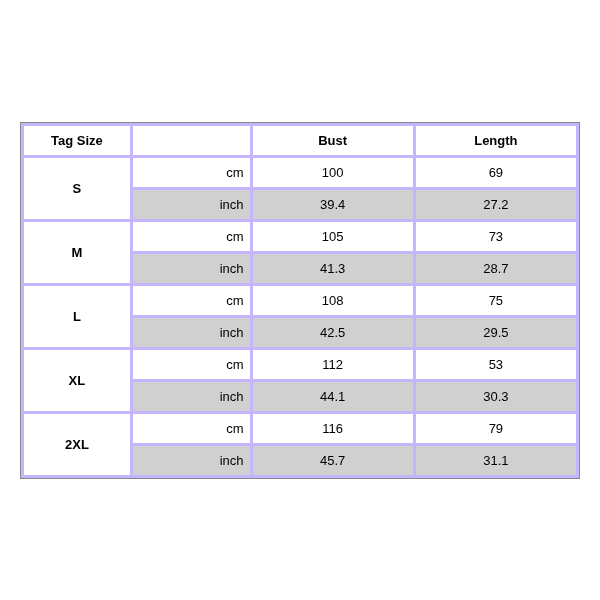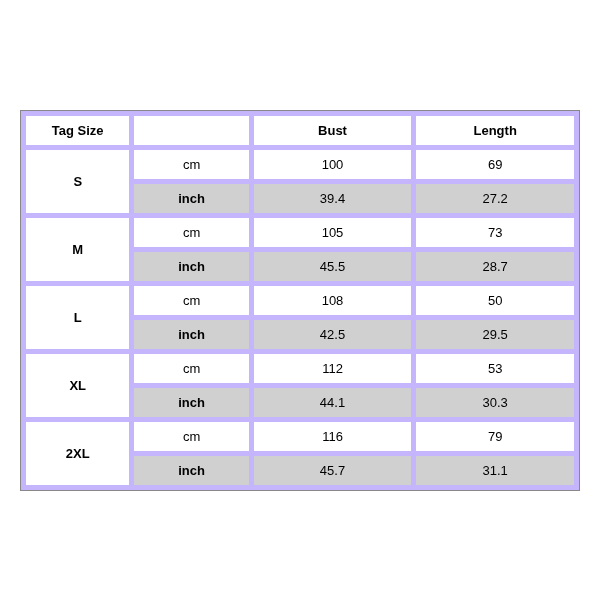--- a/index.html
+++ b/index.html
@@ -31,43 +31,44 @@
       font-size: 14px;
       border-bottom: 1.5px solid #888;
     }
 
     table {
       width: 100%;
       border-collapse: collapse;
     }
 
     table td, table th {
-      border: 5px solid #c4b5fd;
+      border: 3px solid #c4b5fd;
       text-align: center;
       padding: 7px 6px;
     }
 
     thead th {
       font-weight: bold;
       font-size: 13px;
       background: #ffffff;
     }
 
     .tag-size-cell {
       font-weight: bold;
       width: 100px;
     }
 
     .unit-cell {
       width: 110px;
       font-weight: normal;
+      text-align: right;
     }
 
     .unit-cell-bold {
-      font-weight: bold;
+      font-weight: normal;
     }
 
     .shaded {
       background-color: #d0d0d0;
     }
 
     .normal-row {
       background-color: #ffffff;
     }
 
@@ -106,28 +107,28 @@
           <td>27.2</td>
         </tr>
         <tr class="normal-row">
           <td class="tag-size-cell" rowspan="2">M</td>
           <td class="unit-cell">cm</td>
           <td>105</td>
           <td>73</td>
         </tr>
         <tr class="shaded">
           <td class="unit-cell unit-cell-bold">inch</td>
-          <td>45.5</td>
+          <td>41.3</td>
           <td>28.7</td>
         </tr>
         <tr class="normal-row">
           <td class="tag-size-cell" rowspan="2">L</td>
           <td class="unit-cell">cm</td>
           <td>108</td>
-          <td>50</td>
+          <td>75</td>
         </tr>
         <tr class="shaded">
           <td class="unit-cell unit-cell-bold">inch</td>
           <td>42.5</td>
           <td>29.5</td>
         </tr>
         <tr class="normal-row">
           <td class="tag-size-cell" rowspan="2">XL</td>
           <td class="unit-cell">cm</td>
           <td>112</td>

